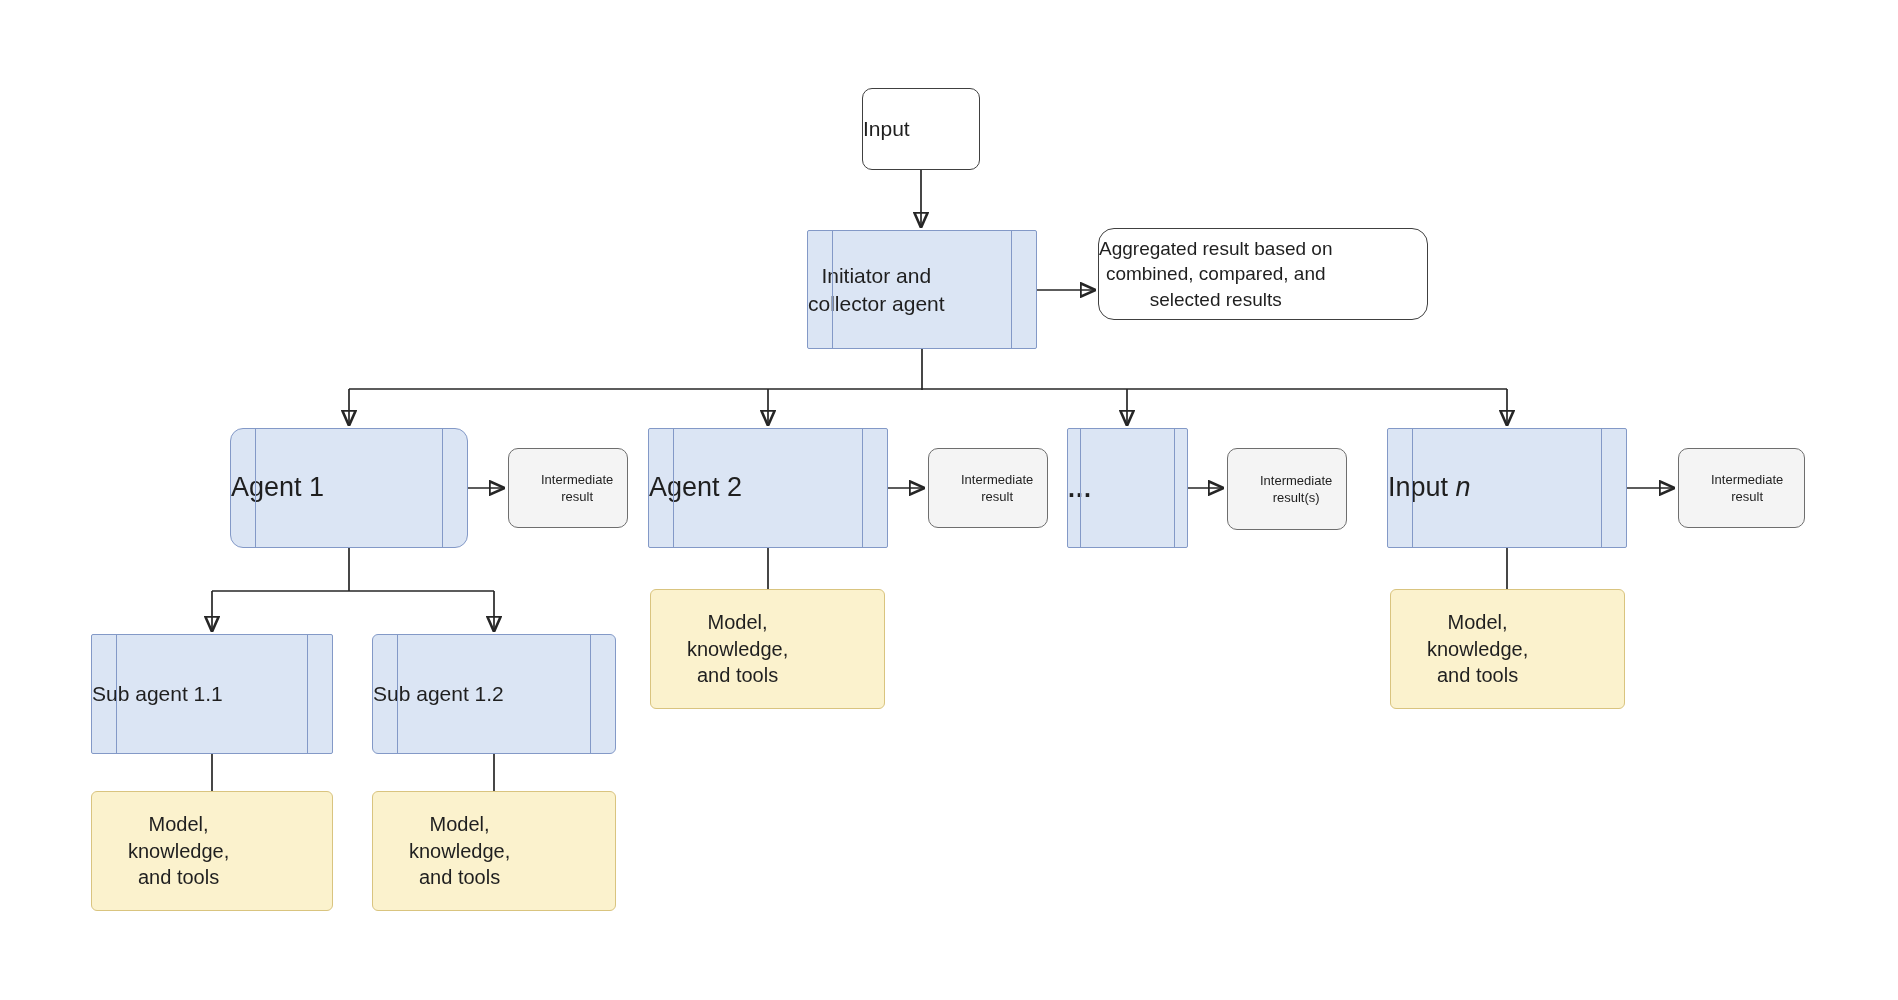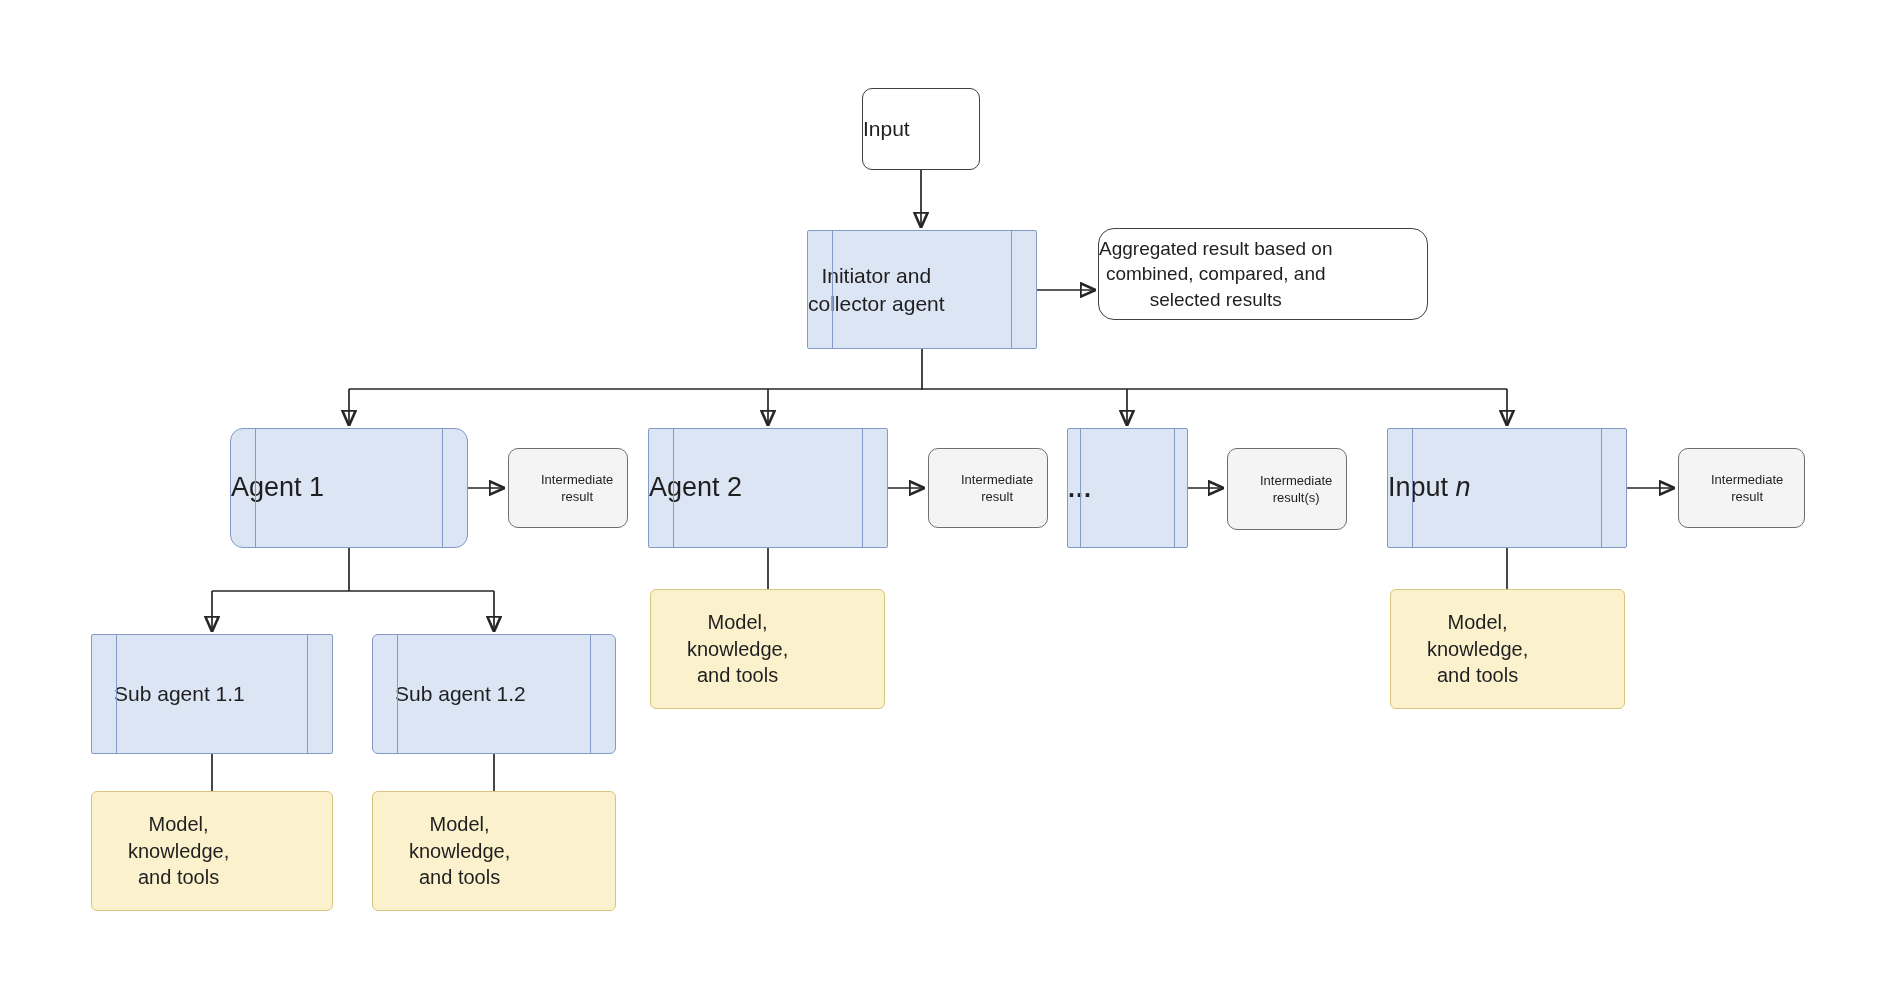--- a/index.html
+++ b/index.html
@@ -56,21 +56,21 @@
   
   .tools-box {
     background: var(--tools-fill);
     border: 1.6px solid var(--tools-border);
     border-radius: 6px;
     padding-left: 36px;
   }
   .fs-io     { font-size: 21px; }
   .fs-agg    { font-size: 19px; line-height: 1.4; }
   .fs-agent  { font-size: 27px; }
-  .fs-sub    { font-size: 21px; padding-left: 22px; }
+  .fs-sub    { font-size: 21px; }
   .fs-ir     { font-size: 13px; line-height: 1.35; padding-left: 32px; }
   .fs-tools  { font-size: 20px; line-height: 1.35; }
   .fs-dots   { font-size: 25px; font-weight: bold; letter-spacing: 1px; }
   .italic-n  { font-style: italic; }
   #connector-layer {
     position: absolute;
     left: 0; top: 0;
     width: 1898px; height: 1000px;
     color: var(--connector);
     pointer-events: none;

